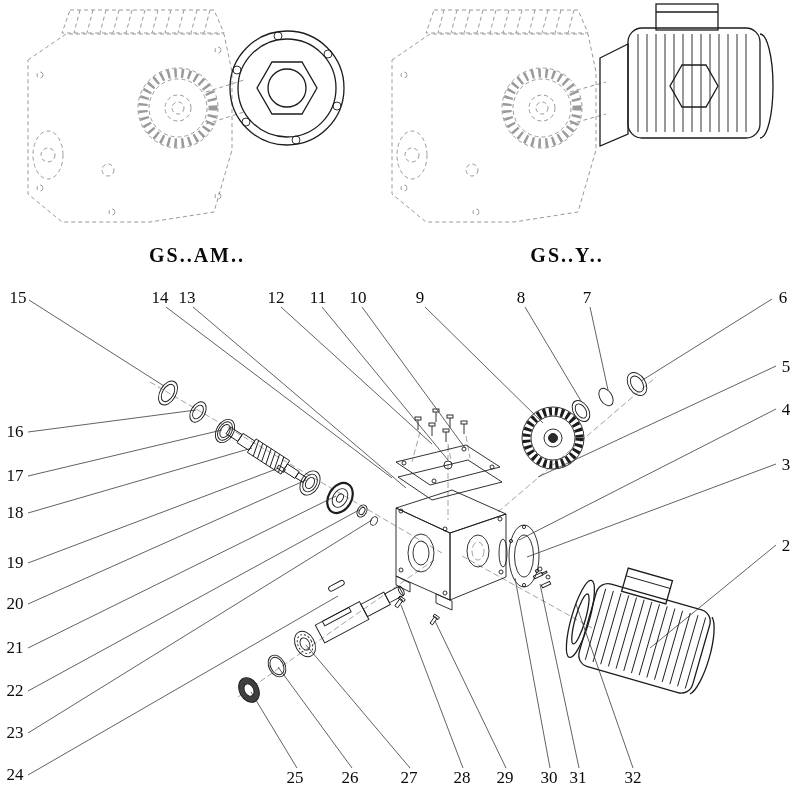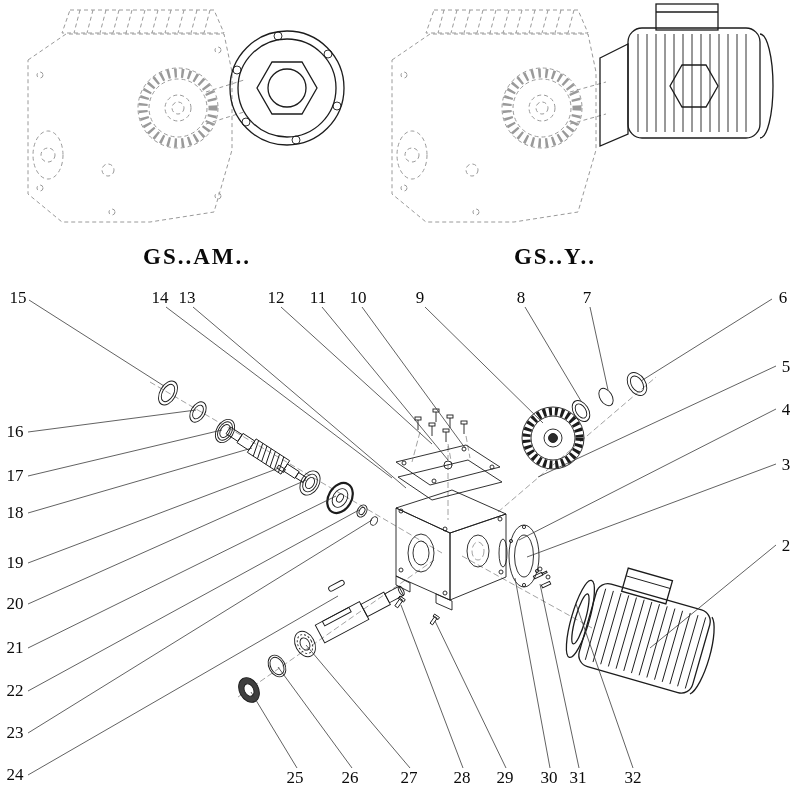--- a/index.html
+++ b/index.html
@@ -1,18 +1,18 @@
 <!DOCTYPE html>
 <html><head>
 <meta charset="utf-8">
 <style>
   html,body{margin:0;padding:0;background:#ffffff;}
   .stage{position:relative;width:800px;height:800px;background:#ffffff;overflow:hidden;font-family:"Liberation Serif",serif;}
   .artwork{position:absolute;left:0;top:0;}
-  .model-label{position:absolute;transform:translateX(-50%);font-size:23px;font-weight:bold;letter-spacing:2px;color:#0a0a0a;white-space:nowrap;font-family:"Liberation Serif",serif;}
+  .model-label{position:absolute;transform:translateX(-50%);font-size:20px;font-weight:bold;letter-spacing:2px;color:#0a0a0a;white-space:nowrap;font-family:"Liberation Serif",serif;}
   .dash{stroke:#9a9a9a;fill:none;stroke-width:1;stroke-dasharray:4 3;}
   .teeth{stroke:#9a9a9a;fill:none;stroke-width:9;stroke-dasharray:2.5 4.5;}
   .gteeth{stroke:#1c1c1c;fill:none;stroke-width:8;stroke-dasharray:3 3;}
   .solid{stroke:#1c1c1c;fill:none;stroke-width:1.3;}
   .thin{stroke:#1c1c1c;fill:none;stroke-width:0.9;}
   .axis{stroke:#8a8a8a;fill:none;stroke-width:0.8;stroke-dasharray:6 3;}
   .leader{stroke:#3a3a3a;stroke-width:0.8;}
   .callout{font-family:"Liberation Serif",serif;font-size:17px;fill:#0a0a0a;text-anchor:middle;}
 </style>
 </head>
@@ -384,14 +384,14 @@
         <line x1="550" y1="768" x2="515" y2="578" class="leader"></line>
         <text x="549" y="783" class="callout">30</text>
         <line x1="579" y1="768" x2="540" y2="584" class="leader"></line>
         <text x="578" y="783" class="callout">31</text>
         <line x1="633" y1="768" x2="576" y2="604" class="leader"></line>
         <text x="633" y="783" class="callout">32</text>
       </g>
   </svg>
 
   <div class="model-label" style="left:197px;top:244px">GS..AM..</div>
-  <div class="model-label" style="left:555px;top:244px">GS..Y..</div>
+  <div class="model-label" style="left:567px;top:244px">GS..Y..</div>
 </div>
 
 </body></html>

